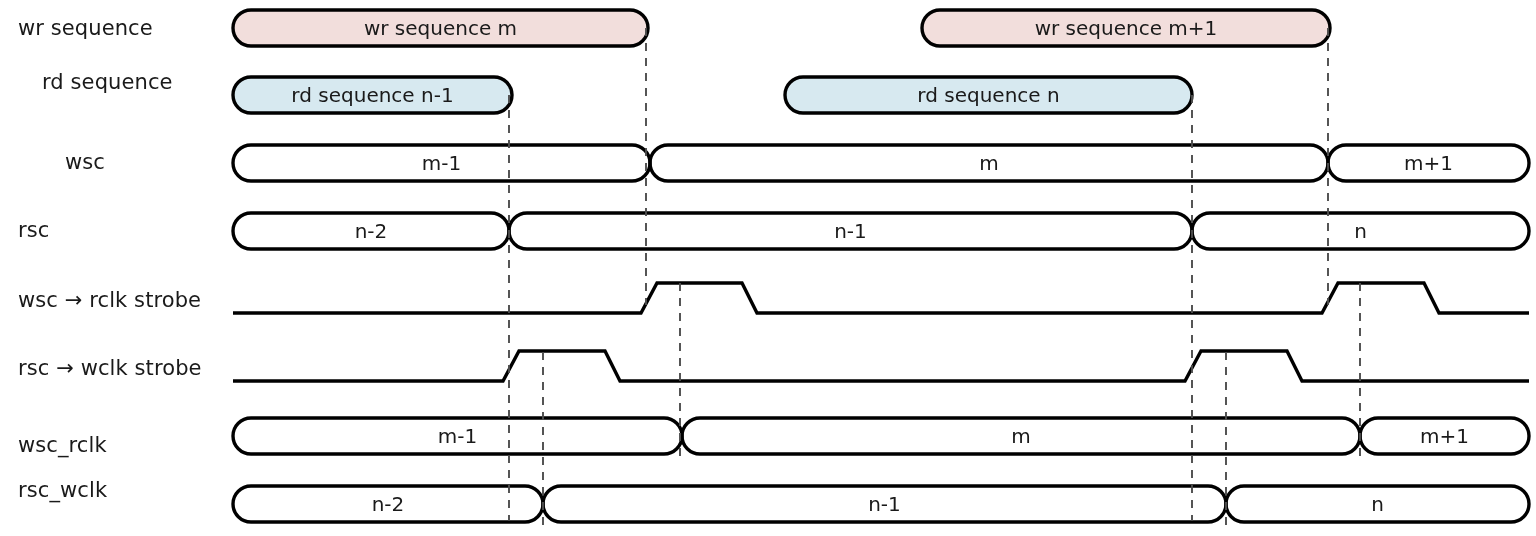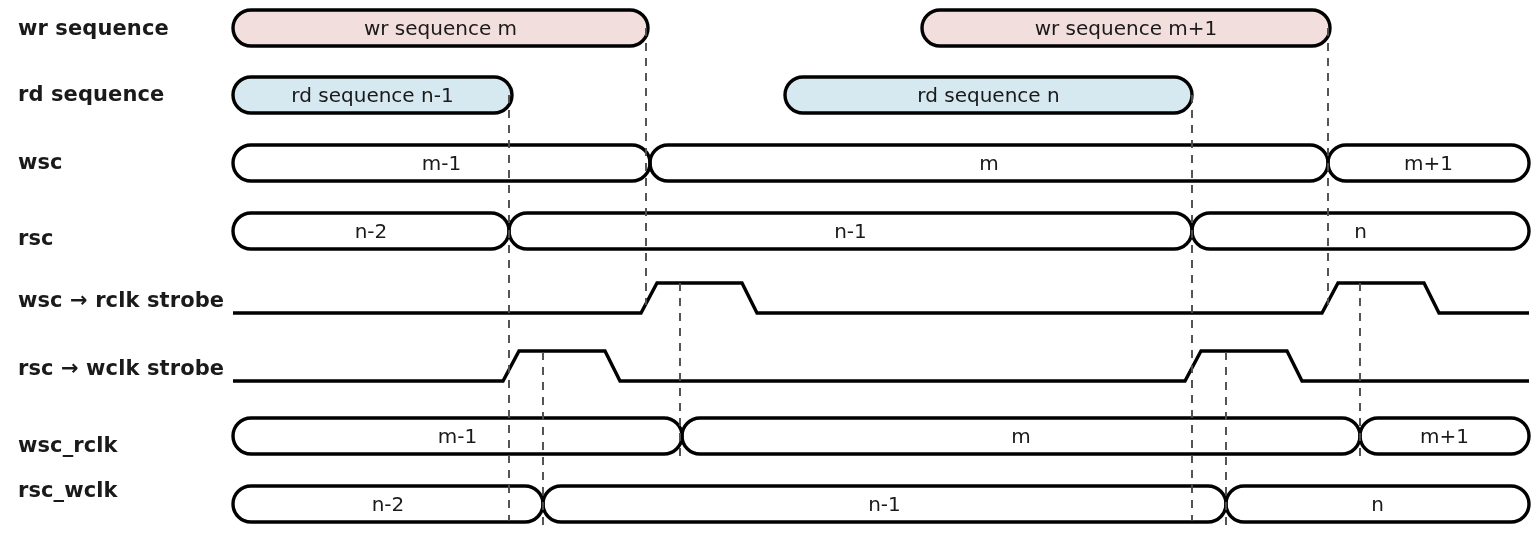--- a/index.html
+++ b/index.html
@@ -16,21 +16,20 @@
     overflow: hidden;
   }
   .row-label {
     position: absolute;
     left: 18px;
     font-size: 21px;
     color: #1a1a1a;
     white-space: nowrap;
     letter-spacing: 0.1px;
     line-height: 1;
-    font-weight: bold;
   }
   .svg-layer {
     position: absolute;
     left: 0;
     top: 0;
     width: 1536px;
     height: 536px;
   }
   .wave-text {
     font-family: "DejaVu Sans", "Liberation Sans", sans-serif;
@@ -46,23 +45,23 @@
     text-anchor: middle;
     dominant-baseline: middle;
   }
 </style>
 </head>
 <body>
 
 <div id="diagram-root">
 
   <div class="row-label" style="top:18px;">wr sequence</div>
-  <div class="row-label" style="top:84px;">rd sequence</div>
-  <div class="row-label" style="top:152px;">wsc</div>
-  <div class="row-label" style="top:228px;">rsc</div>
+  <div class="row-label" style="top:72px;margin-left:24px;">rd sequence</div>
+  <div class="row-label" style="top:152px;margin-left:47px;">wsc</div>
+  <div class="row-label" style="top:220px;">rsc</div>
   <div class="row-label" style="top:358px;">rsc → wclk strobe</div>
   <div class="row-label" style="top:290px;">wsc → rclk strobe</div>
   <div class="row-label" style="top:435px;">wsc_rclk</div>
   <div class="row-label" style="top:480px;">rsc_wclk</div>
 
   <svg class="svg-layer" id="wave-svg" viewBox="0 0 1536 536">
       <path d="M 251 10 L 630 10 A 18 18 0 0 1 630 46 L 251 46 A 18 18 0 0 1 251 10 Z" fill="#f2dedc" stroke="#000000" stroke-width="3.4" stroke-linejoin="round"></path>
       <text x="440.5" y="29" class="bubble-text">wr sequence m</text>
       <path d="M 940 10 L 1312 10 A 18 18 0 0 1 1312 46 L 940 46 A 18 18 0 0 1 940 10 Z" fill="#f2dedc" stroke="#000000" stroke-width="3.4" stroke-linejoin="round"></path>
       <text x="1126" y="29" class="bubble-text">wr sequence m+1</text>

